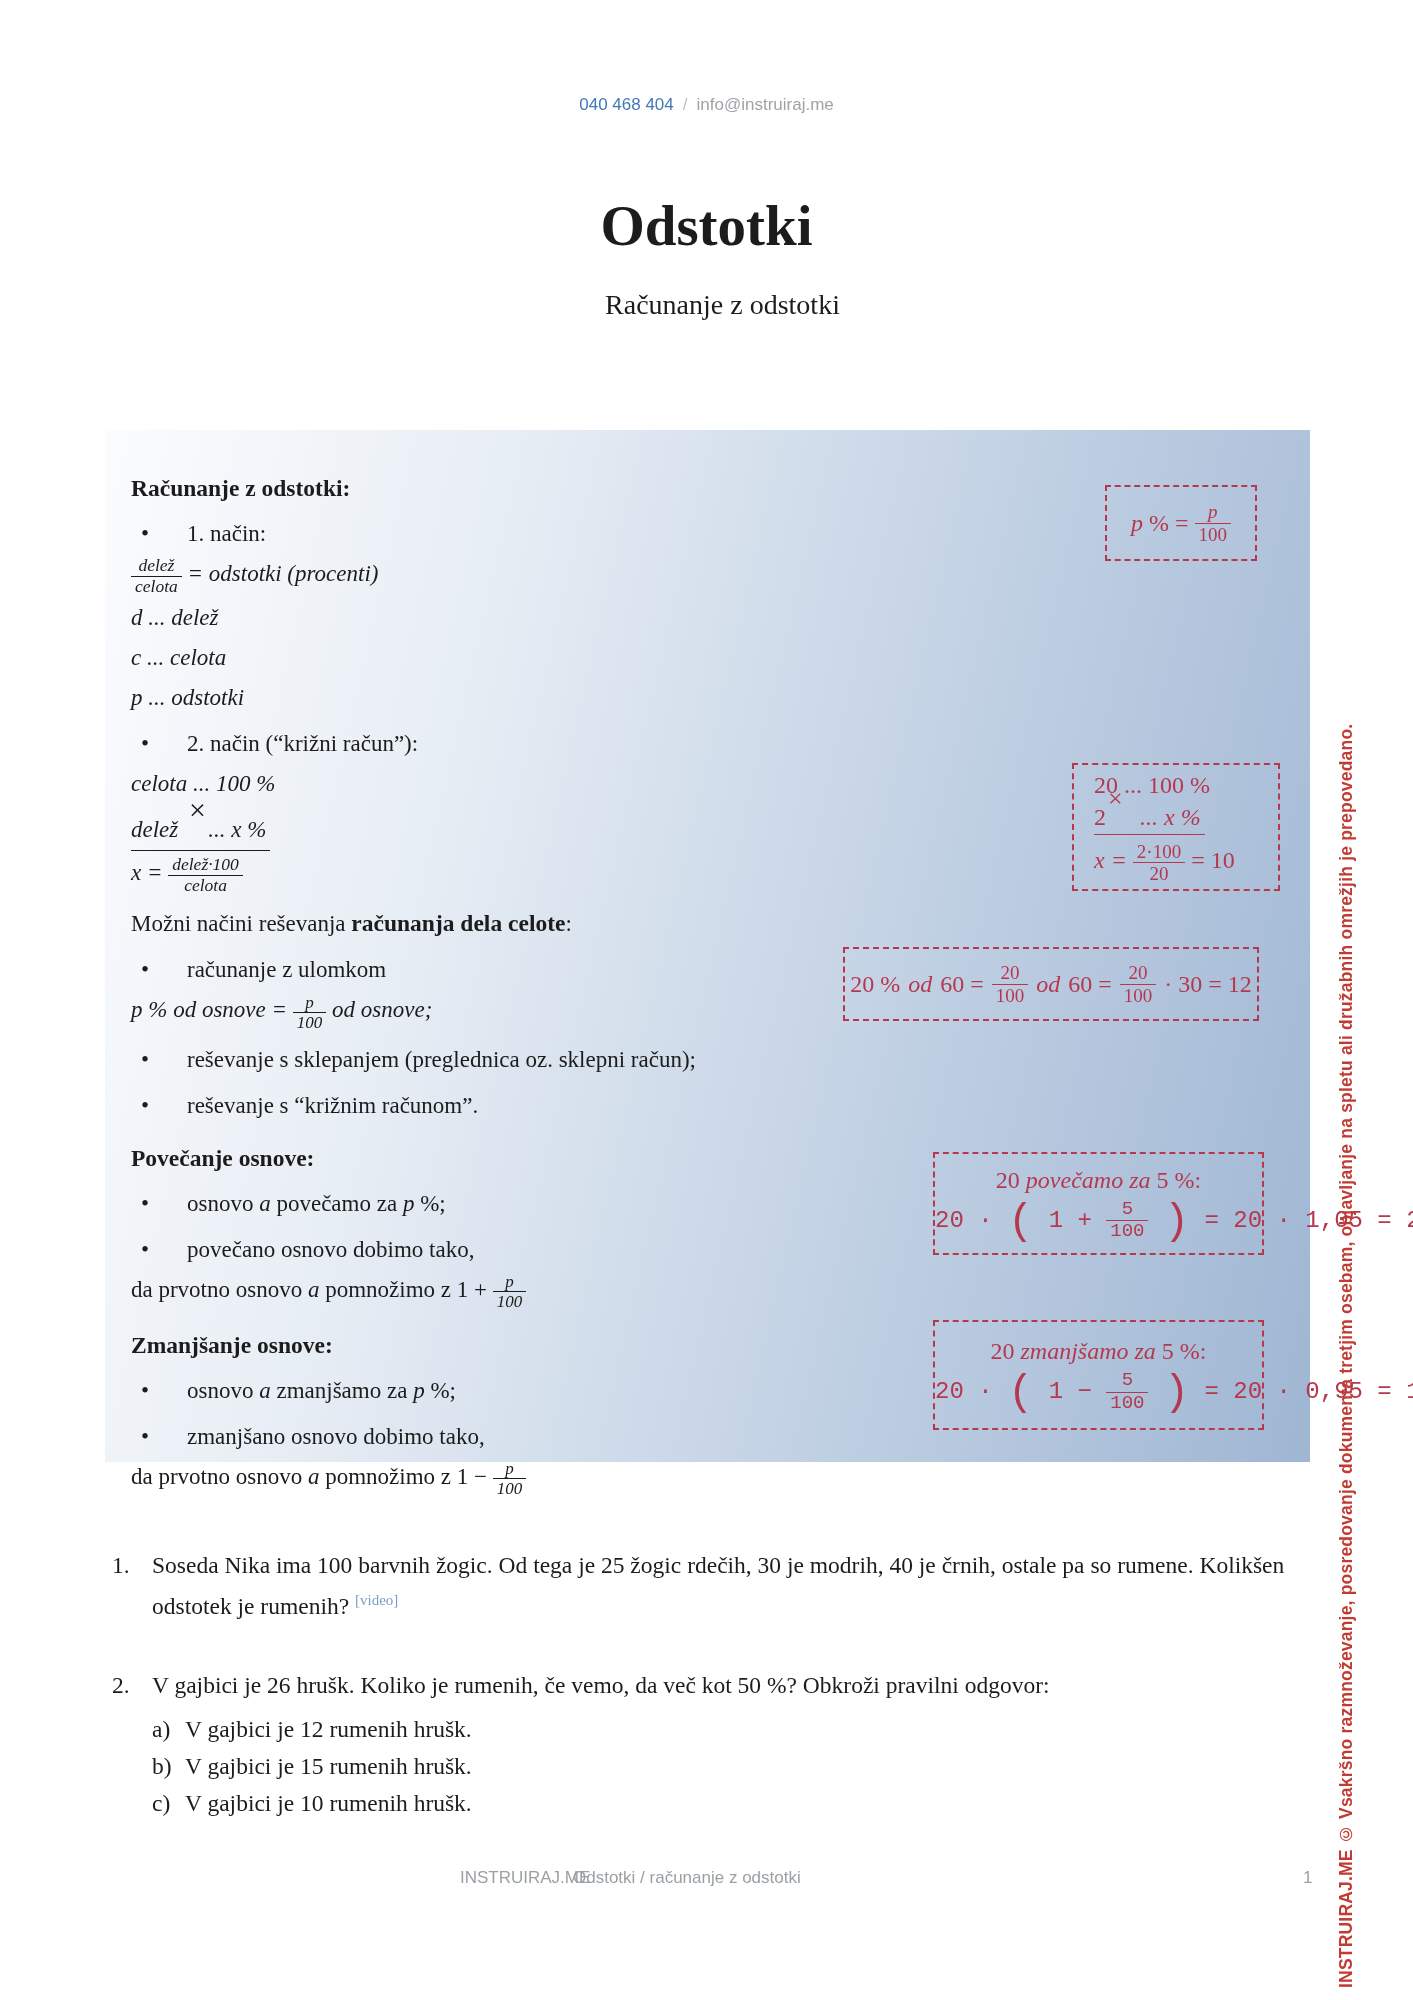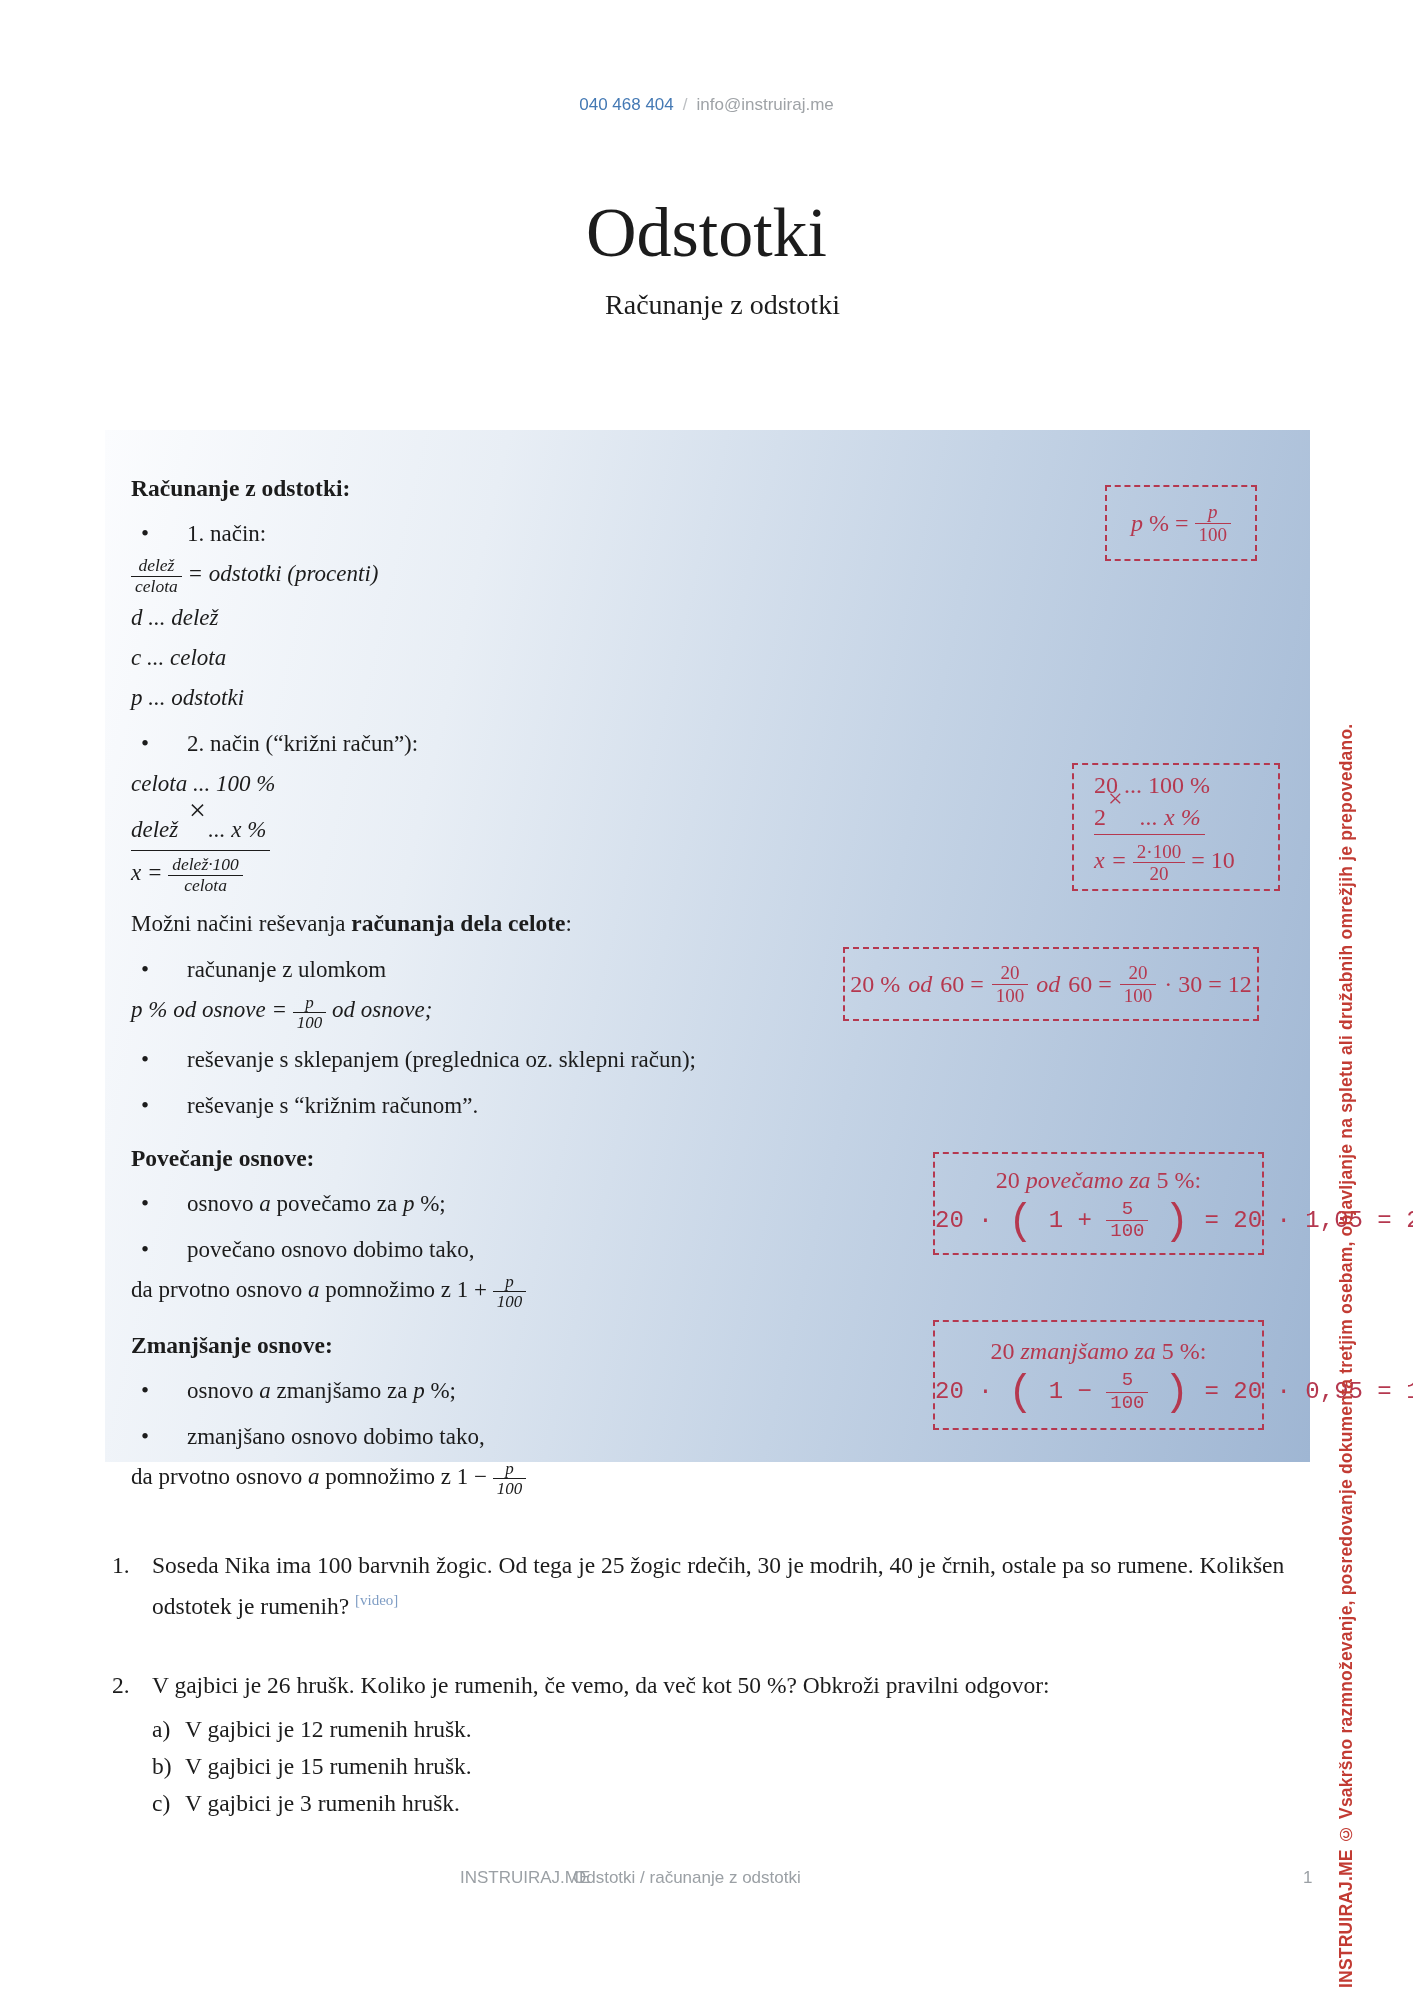--- a/index.html
+++ b/index.html
@@ -12,21 +12,21 @@
   .hdr-line1{font-weight:bold;letter-spacing:-0.5px;}
   .brand{color:#4479b4;font-size:31px;}
   .tagline{color:#a9acb0;font-size:24px;margin-left:12px;}
   .hdr-line2{margin-top:7px;font-size:17px;}
   .phone{color:#4479b4;}
   .hsep{color:#bcbfc2;margin:0 9px;}
   .email{color:#9fa3a7;text-decoration:none;cursor:pointer;}
 
   
   .title{position:absolute;top:193px;left:0;width:100%;text-align:center;
-         font-size:70px;font-weight:normal;margin:0;}
+         font-size:57px;font-weight:bold;margin:0;}
   .subtitle{position:absolute;top:273px;left:0;width:100%;text-align:center;
          font-size:28px;font-weight:normal;margin:16px;}
 
   
   .panel{position:absolute;left:105px;top:430px;width:1205px;height:1032px;
          background:linear-gradient(103deg,#fbfcfe 0%,#e8eef5 28%,#c4d3e5 62%,#9fb6d3 100%);}
   .col{position:absolute;left:26px;top:40px;width:660px;font-size:23px;line-height:36px;}
   .h-bold{font-weight:bold;font-size:23.5px;margin:16px 0 4px;}
   .h-bold.first{margin-top:0;}
   .mix{margin:10px 0 4px;}
@@ -265,21 +265,21 @@
           <div class="opt">
             <span class="opt-label">a)</span>
             <span>V gajbici je 12 rumenih hrušk.</span>
           </div>
           <div class="opt">
             <span class="opt-label">b)</span>
             <span>V gajbici je 15 rumenih hrušk.</span>
           </div>
           <div class="opt">
             <span class="opt-label">c)</span>
-            <span>V gajbici je 3 rumenih hrušk.</span>
+            <span>V gajbici je 10 rumenih hrušk.</span>
           </div>
         </div>
       </div>
     </div>
   </div>
 
   <div class="footer">
     <span class="f-site">INSTRUIRAJ.ME</span>
     <span class="f-doc">Odstotki / računanje z odstotki</span>
     <span class="f-page">1</span>

